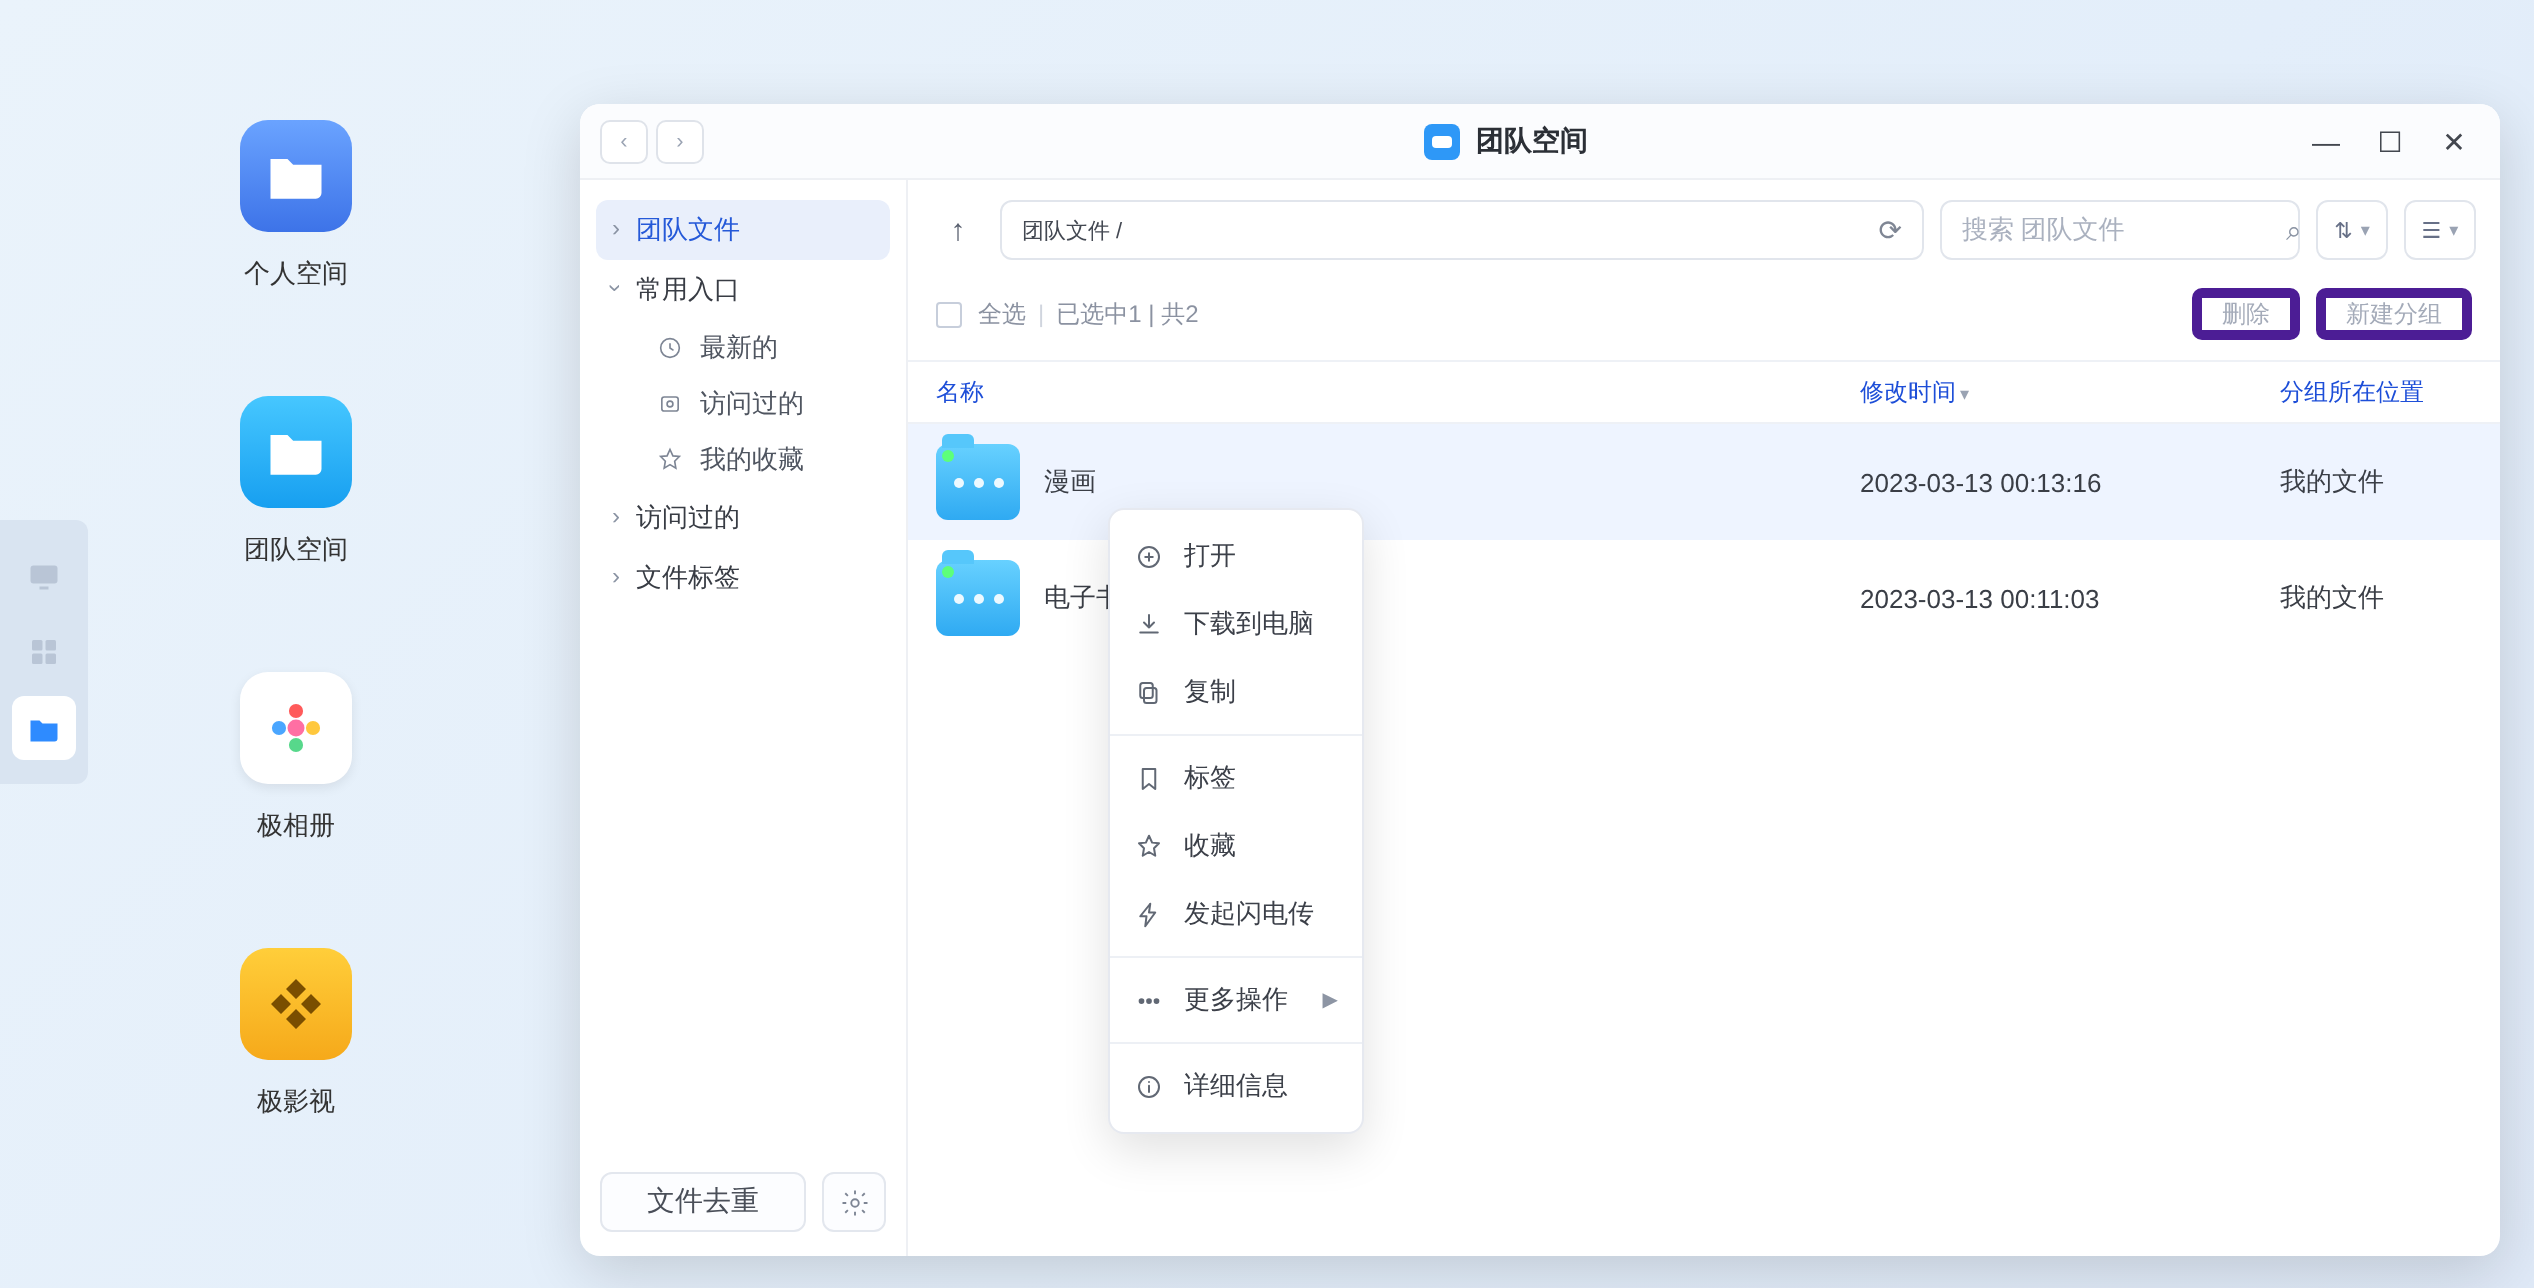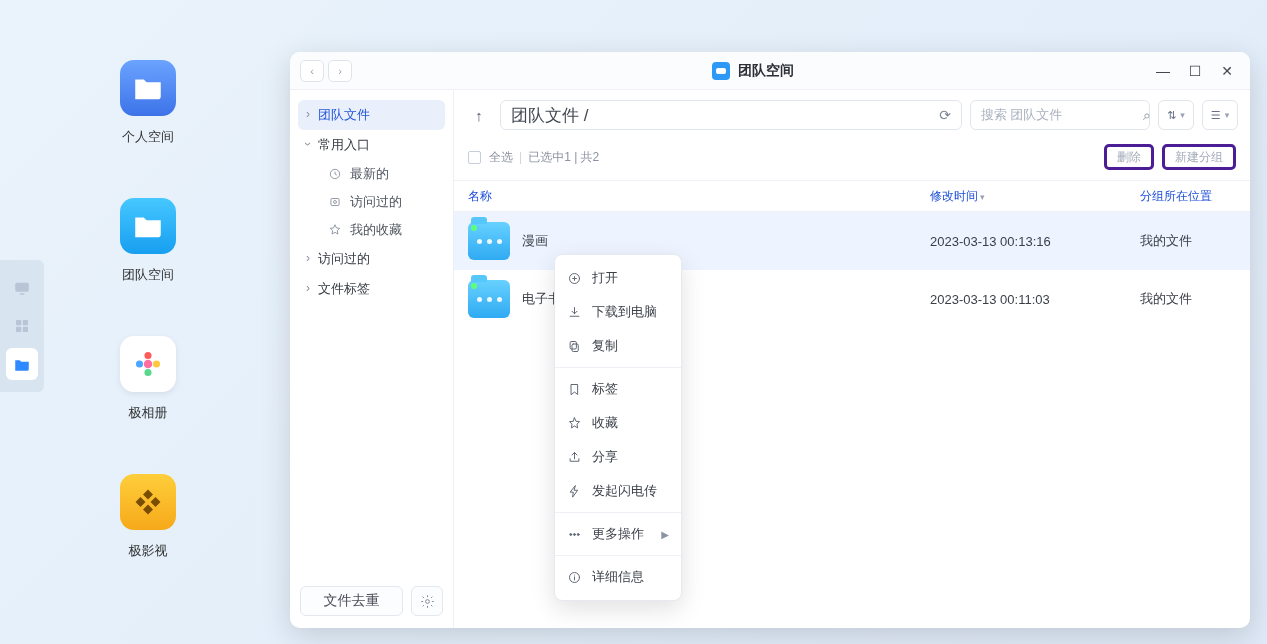--- a/index.html
+++ b/index.html
@@ -52,33 +52,33 @@
   .sidebar-footer{ display:flex; gap:8px; padding:6px 2px 2px;}
   .dedupe-btn{ flex:1; height:30px; border:1px solid #e3e7ee; border-radius:6px; background:#fcfdff; font-size:14px; color:#4a4f59; cursor:pointer;}
   .gear-btn{ width:32px;height:30px;border:1px solid #e3e7ee;border-radius:6px;background:#fcfdff;display:flex;align-items:center;justify-content:center;cursor:pointer;}
   .gear-btn svg{width:15px;height:15px;fill:none;stroke:#7d8594;stroke-width:1.5;}
 
   
   .main { flex:1; display:flex; flex-direction:column; min-width:0;}
   .toolbar { display:flex; align-items:center; gap:8px; padding:10px 12px 8px; }
   .up-btn{ width:26px;height:28px;display:flex;align-items:center;justify-content:center;border:1px solid transparent;border-radius:6px;color:#5a6170;cursor:pointer;font-size:15px;}
   .path-box{ flex:1; height:30px; border:1px solid #e1e5ec; border-radius:6px; display:flex; align-items:center; padding:0 10px; justify-content:space-between;}
-  .path-text{ font-size:17px; color:#434852;}
+  .path-text{ font-size:11px; color:#434852;}
   .refresh{ color:#7f8694; font-size:14px; cursor:pointer;}
   .search-box{ width:180px; height:30px; border:1px solid #e1e5ec; border-radius:6px; display:flex; align-items:center; padding:0 8px;}
   .search-box input{ flex:1; border:none; outline:none; font-size:13px; color:#b91c1c; background:transparent;font-family:Liberation Serif, serif;}
   .search-box input::placeholder{color:#aab1bf;}
   .search-icon{color:#8a93a3;font-size:14px;}
   .tool-select{ width:36px;height:30px;border:1px solid #e1e5ec;border-radius:6px;display:flex;align-items:center;justify-content:center;gap:2px;color:#677087;font-size:11px;cursor:pointer;}
   .tool-select::after{content:"▾";font-size:9px;color:#9aa3b3;margin-left:2px;}
 
   .selection-bar{ display:flex; align-items:center; padding:6px 14px 10px; font-size:12px; color:#8b92a1;}
   .checkbox{ width:13px;height:13px;border:1px solid #c7cedb;border-radius:2px;margin-right:8px;display:inline-block;vertical-align:middle;}
   .sel-actions{ margin-left:auto; display:flex; gap:8px;}
-  .ghost-btn{ height:26px; padding:0 10px; border:3px solid #4c1d95; border-radius:5px; background:#fff; font-size:12px; color:#a4abb9; cursor:pointer;}
+  .ghost-btn{ height:26px; padding:0 10px; border:5px solid #4c1d95; border-radius:5px; background:#fff; font-size:12px; color:#a4abb9; cursor:pointer;}
 
   .table-header{ display:flex; align-items:center; height:32px; border-top:1px solid #eef1f6; border-bottom:1px solid #eef1f6; font-size:12px; color:#1d4ed8; font-weight:500;}
   .col-name{ flex:1; padding-left:14px;}
   .col-time{ width:210px;}
   .col-group{ width:110px;}
   .sort-ind::after{content:"▾";font-size:9px;margin-left:2px;color:#9aa3b3;}
 
   .rows{ flex:1; position:relative;}
   .row{ display:flex; align-items:center; height:58px; font-size:13px; color:#3a3e46;}
   .row.selected{ background:#eef4ff;}
@@ -326,26 +326,20 @@
             <span>标签</span>
           </div>
           <div class="ctx-item">
             <svg viewBox="0 0 24 24">
                 <path d="M12 3l2.5 5.5L20 9l-4 4 1 6-5-3-5 3 1-6-4-4 5.5-.5z"></path>
               </svg>
             <span>收藏</span>
           </div>
           <div class="ctx-item">
             <svg viewBox="0 0 24 24">
-                <path d="M12 4v10M8 8l4-4 4 4M5 14v4h14v-4"></path>
-              </svg>
-            <span>分享</span>
-          </div>
-          <div class="ctx-item">
-            <svg viewBox="0 0 24 24">
                 <path d="M13 3L5 13h5l-1 8 8-11h-5z"></path>
               </svg>
             <span>发起闪电传</span>
           </div>
           <div class="ctx-sep"></div>
           <div class="ctx-item">
             <svg viewBox="0 0 24 24">
                 <circle cx="6" cy="12" r="1.5" fill="#616874"></circle>
                 <circle cx="12" cy="12" r="1.5" fill="#616874"></circle>
                 <circle cx="18" cy="12" r="1.5" fill="#616874"></circle>

